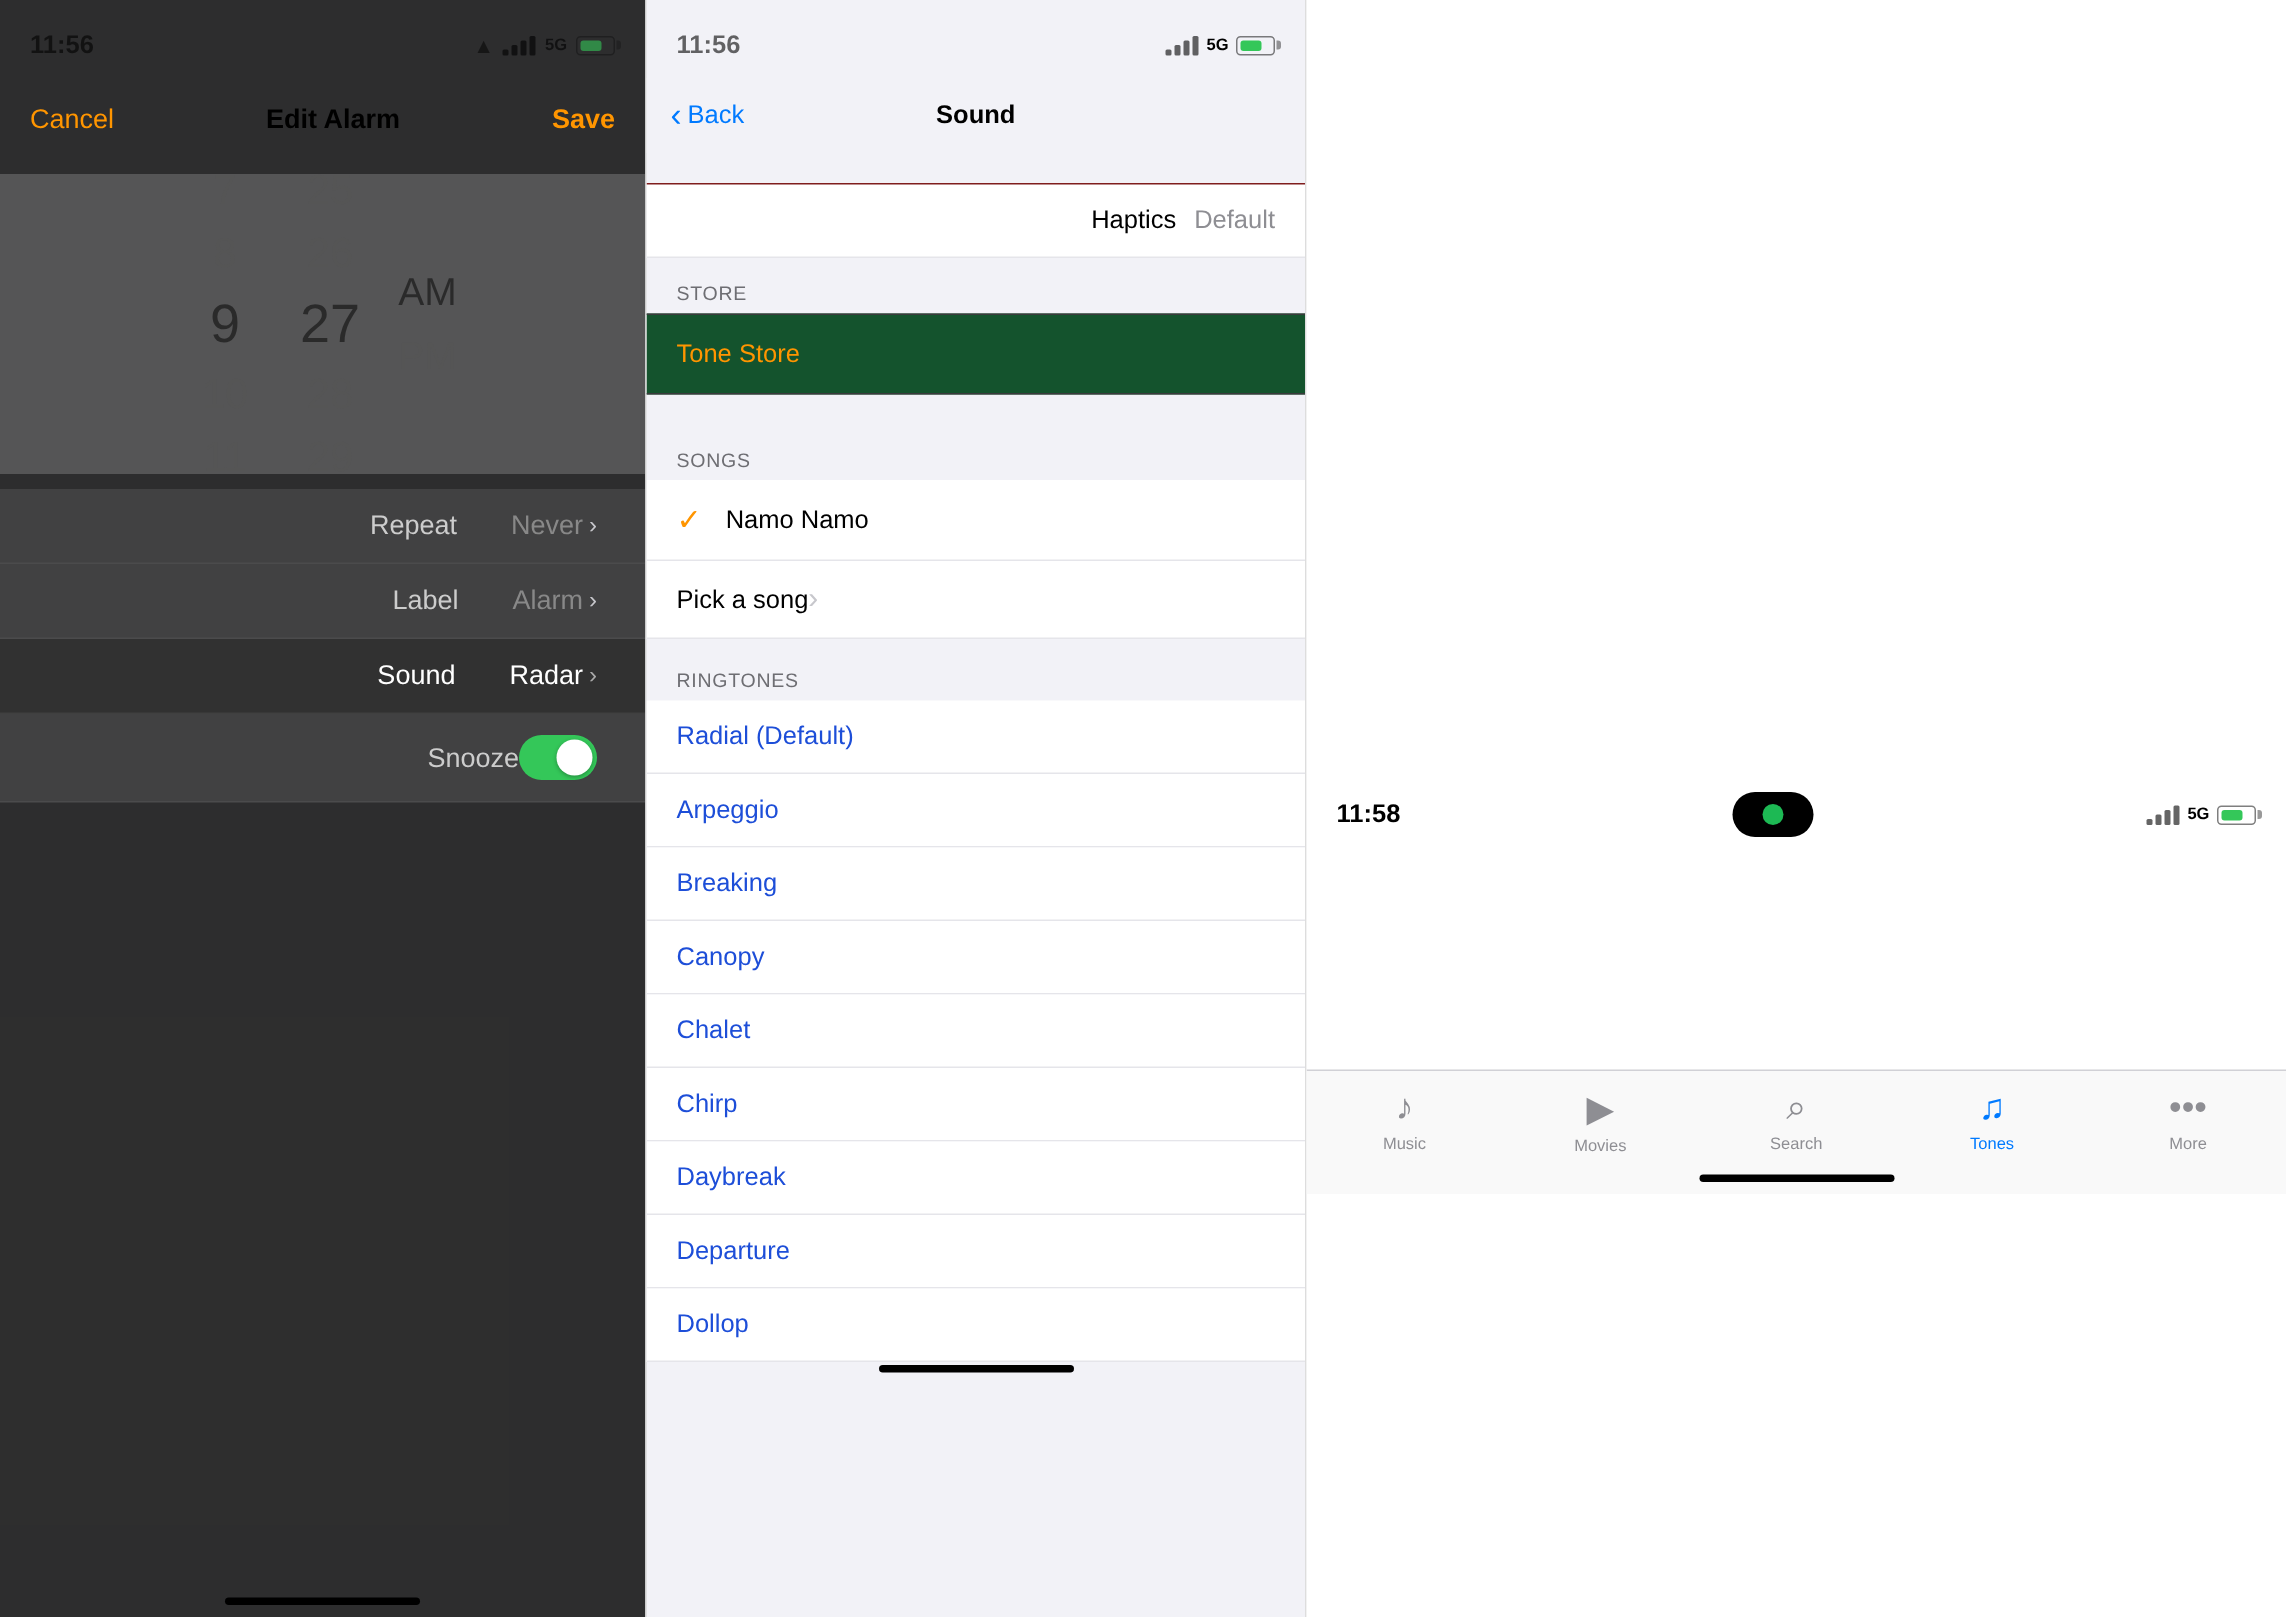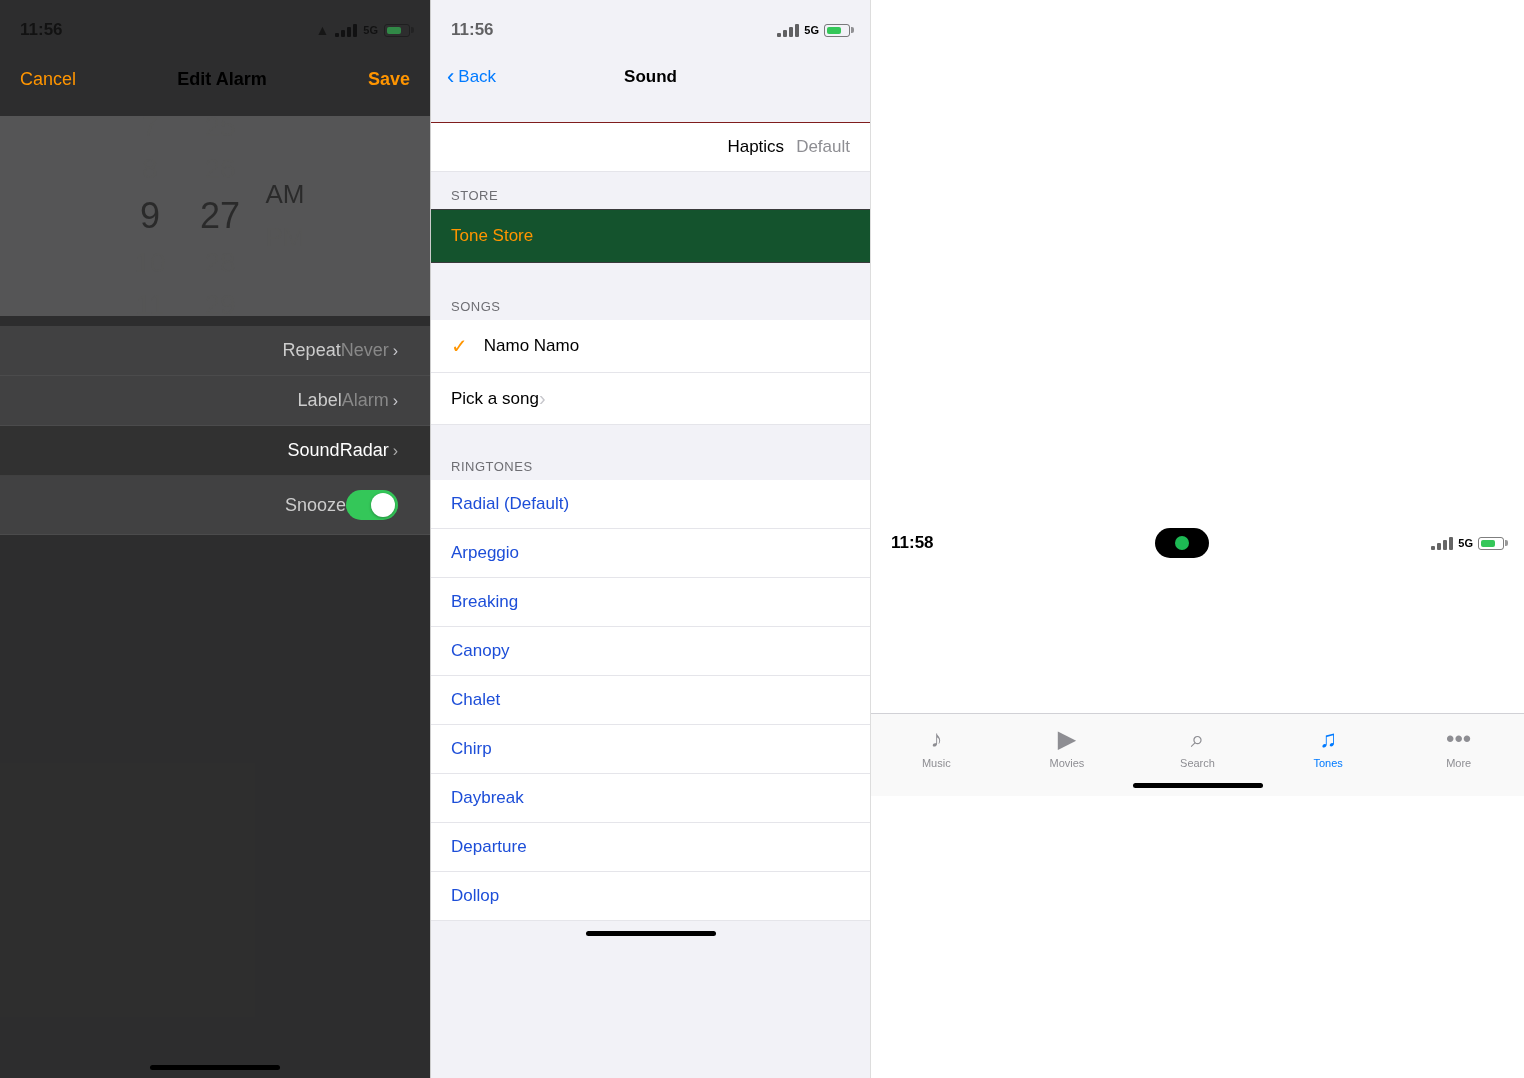--- a/index.html
+++ b/index.html
@@ -144,20 +144,21 @@
     .option-label.highlighted {
       color: #fff;
     }
 
     .option-value {
       font-size: 18px;
       color: #888;
       display: flex;
       align-items: center;
       gap: 4px;
+      margin-left: 36px;
     }
 
     .toggle-on {
       width: 52px;
       height: 30px;
       background: #34c759;
       border-radius: 15px;
       position: relative;
     }
 
@@ -216,21 +217,21 @@
       color: #007aff;
     }
 
     .screen2-title {
       font-size: 17px;
       font-weight: 600;
       color: #000;
     }
 
     .section-group {
-      margin-bottom: 18px;
+      margin-bottom: 4px;
     }
 
     .section-label {
       font-size: 13px;
       color: #6e6e73;
       padding: 16px 20px 6px;
       text-transform: uppercase;
       letter-spacing: 0.5px;
     }
 

